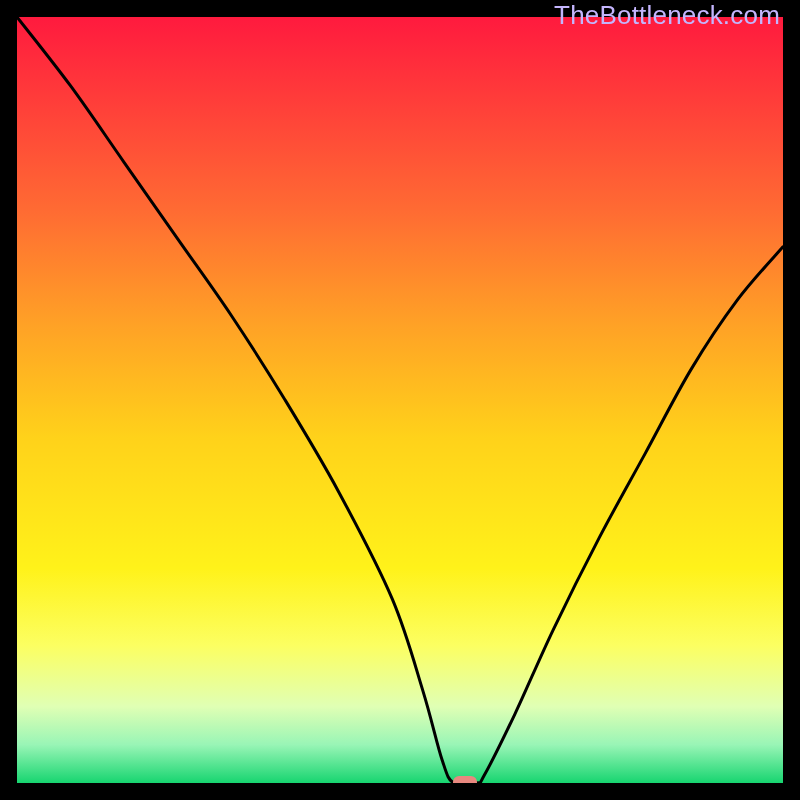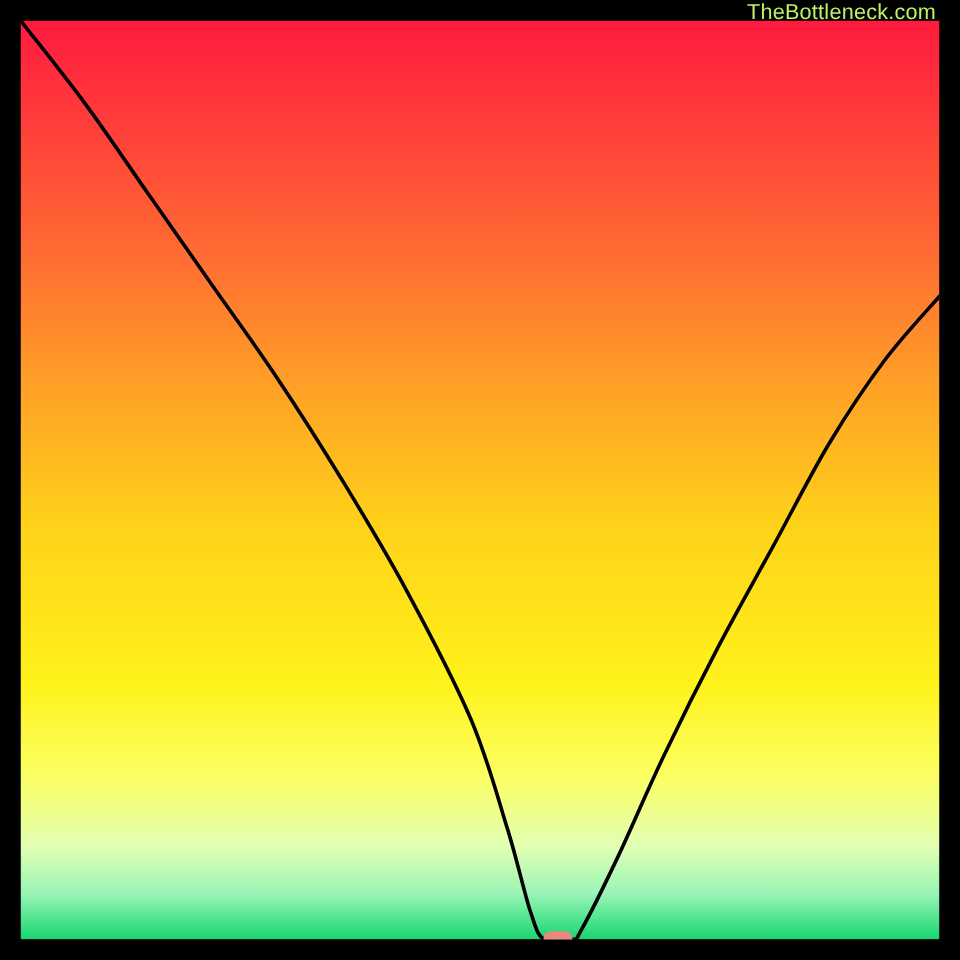--- a/index.html
+++ b/index.html
@@ -22,22 +22,22 @@
     left: 17px;
     top: 17px;
     width: 766px;
     height: 766px;
     overflow: hidden;
   }
   .watermark {
     position: absolute;
     top: 0px;
     right: 20px;
-    color: #bef264;
-    font-size: 18px;
+    color: #c4b5fd;
+    font-size: 26px;
     font-weight: 500;
     letter-spacing: 0.2px;
     z-index: 20;
   }
   svg { display: block; }
   .marker {
     position: absolute;
     width: 24px;
     height: 12px;
     background: #e8887f;

